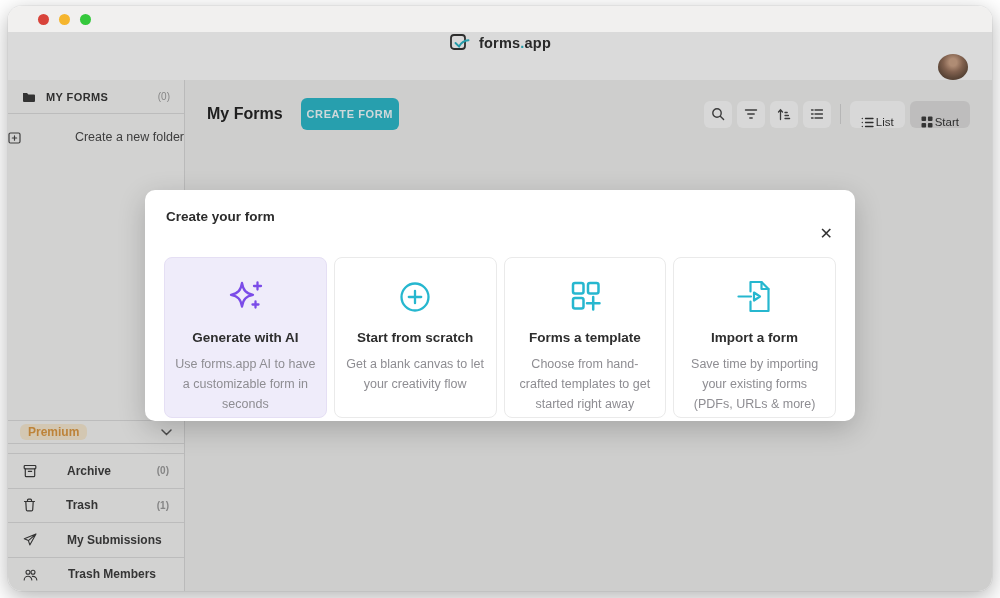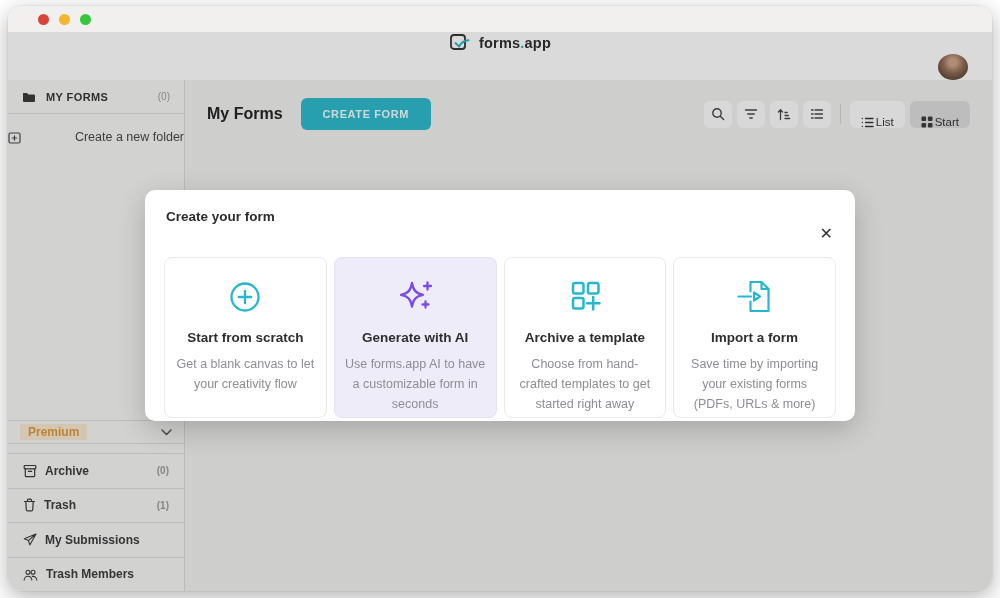--- a/index.html
+++ b/index.html
@@ -22,30 +22,30 @@
   
   .sidebar { width:177px; background:#f6f6f5; border-right:1px solid #d9d9d9; display:flex; flex-direction:column; }
   .side-head { height:34px; display:flex; align-items:center; gap:10px; padding:0 14px; border-bottom:1px solid #dcdcdc; }
   .side-head-label { font-size:11px; font-weight:bold; letter-spacing:.4px; color:#353535; }
   .count { margin-left:auto; font-size:10px; color:#9b9b9b; }
   .create-folder { margin-top:16px; display:flex; justify-content:space-between; align-items:center; gap:7px;
                    font-size:12.5px; color:#474747; cursor:pointer; }
   .side-spacer { flex:1; }
   .premium-row { height:24px; display:flex; align-items:center; padding:0 12px; border-top:1px solid #dcdcdc;
                  border-bottom:1px solid #dcdcdc; margin-bottom:9px; }
-  .premium-pill { background:#f7e9d0; color:#dd9840; font-size:12px; font-weight:bold; padding:1px 8px; border-radius:1px; }
+  .premium-pill { background:#f7e9d0; color:#dd9840; font-size:12px; font-weight:bold; padding:1px 8px; border-radius:6px; }
   .premium-chevron { margin-left:auto; display:flex; }
-  .side-item { height:34.5px; display:flex; align-items:center; gap:8px; padding:0 15px;
+  .side-item { height:34.5px; display:flex; align-items:center; gap:30px; padding:0 15px;
                border-top:1px solid #dcdcdc; font-size:12px; font-weight:bold; color:#3c3c3c; cursor:pointer; }
   
   .content { flex:1; background:#f1f1f0; }
   .content-toolbar { display:flex; align-items:center; padding:18px 22px 0 22px; }
   .page-title { font-size:16px; font-weight:bold; color:#222; margin-right:18px; }
   .create-form-btn { background:#2bb9cb; color:#f2fdff; border:none; font-family:inherit; font-size:11px; font-weight:bold;
-                     letter-spacing:.6px; padding:10px 22px; border-radius:6px; cursor:pointer;text-align:right; }
+                     letter-spacing:.6px; padding:10px 6px; border-radius:6px; cursor:pointer;text-align:right; }
   .tool-group { margin-left:auto; display:flex; align-items:center; gap:5px; }
   .icon-btn { width:28px; height:27px; border-radius:6px; background:#fdfdfd; display:flex; align-items:center;
               justify-content:center; cursor:pointer; }
   .tool-divider { width:1px; height:20px; background:#d5d5d5; margin:0 4px; }
   .seg-btn { height:27px; border-radius:6px; background:#fdfdfd; padding:0 11px; display:flex; align-items:flex-end;
              gap:2px; font-size:11.5px; color:#333; cursor:pointer; }
   .seg-btn.active { background:#dedddd; }
   
   .overlay { position:absolute; inset:0; background:rgba(20,20,20,.155); z-index:10; }
   .modal { position:absolute; left:137px; top:158px; width:710px; height:231px; background:#fff; border-radius:10px;
@@ -220,53 +220,53 @@
     <div class="overlay"></div>
 
     <div class="modal">
       <div class="modal-head">
         <span class="modal-title">Create your form</span>
         <button class="modal-close">✕</button>
       </div>
 
       <div class="cards">
 
-        <div class="card">
-          <span class="card-icon">
-            <svg width="44" height="44" viewBox="0 0 44 44" fill="none" stroke="#26b7cf" stroke-width="2.3" stroke-linecap="round">
-              <circle cx="22" cy="22" r="13.5"></circle>
-                <path d="M22 15.8 v12.4 M15.8 22 h12.4"></path>
-            </svg>
-          </span>
-          <span class="card-title">Start from scratch</span>
-          <span class="card-desc">Get a blank canvas to let your creativity flow</span>
-        </div>
-
         <div class="card highlight">
           <span class="card-icon">
             <svg width="44" height="44" viewBox="0 0 44 44" fill="none" stroke="#7b4ce8" stroke-width="2.3" stroke-linecap="round" stroke-linejoin="round">
               <path d="M19 8 C20.2 15.5 23 18.3 30 19.8 C23 21.3 20.2 24.1 19 31.6 C17.8 24.1 15 21.3 8 19.8 C15 18.3 17.8 15.5 19 8 Z"></path>
               <path d="M34.5 7.5 v7 M31 11 h7"></path>
               <path d="M32.5 26.5 v6 M29.5 29.5 h6"></path>
             </svg>
           </span>
           <span class="card-title">Generate with AI</span>
           <span class="card-desc">Use forms.app AI to have a customizable form in seconds</span>
+        </div>
+
+        <div class="card">
+          <span class="card-icon">
+            <svg width="44" height="44" viewBox="0 0 44 44" fill="none" stroke="#26b7cf" stroke-width="2.3" stroke-linecap="round">
+              <circle cx="22" cy="22" r="13.5"></circle>
+                <path d="M22 15.8 v12.4 M15.8 22 h12.4"></path>
+            </svg>
+          </span>
+          <span class="card-title">Start from scratch</span>
+          <span class="card-desc">Get a blank canvas to let your creativity flow</span>
         </div>
 
         <div class="card">
           <span class="card-icon">
             <svg width="42" height="42" viewBox="0 0 42 42" fill="none" stroke="#26b7cf" stroke-width="2.5" stroke-linecap="round">
               <rect x="9" y="7" width="10.5" height="10.5" rx="2"></rect>
               <rect x="24" y="7" width="10.5" height="10.5" rx="2"></rect>
               <rect x="9" y="22" width="10.5" height="10.5" rx="2"></rect>
               <path d="M29.2 21 v12.5 M23 27.2 h12.5"></path>
             </svg>
           </span>
-          <span class="card-title">Archive a template</span>
+          <span class="card-title">Forms a template</span>
           <span class="card-desc">Choose from hand-crafted templates to get started right away</span>
         </div>
 
         <div class="card">
           <span class="card-icon">
             <svg width="44" height="44" viewBox="0 0 44 44" fill="none" stroke="#26b7cf" stroke-width="2.2" stroke-linecap="round" stroke-linejoin="round">
               <path d="M17.5 16.5 V7 H28.5 L35.5 14 V36 H17.5 V26.5"></path>
               <path d="M28.5 7 V14 H35.5"></path>
               <path d="M5.5 21.5 H18"></path>
               <path d="M21 17.5 L27 21.5 L21 25.5 Z"></path>

